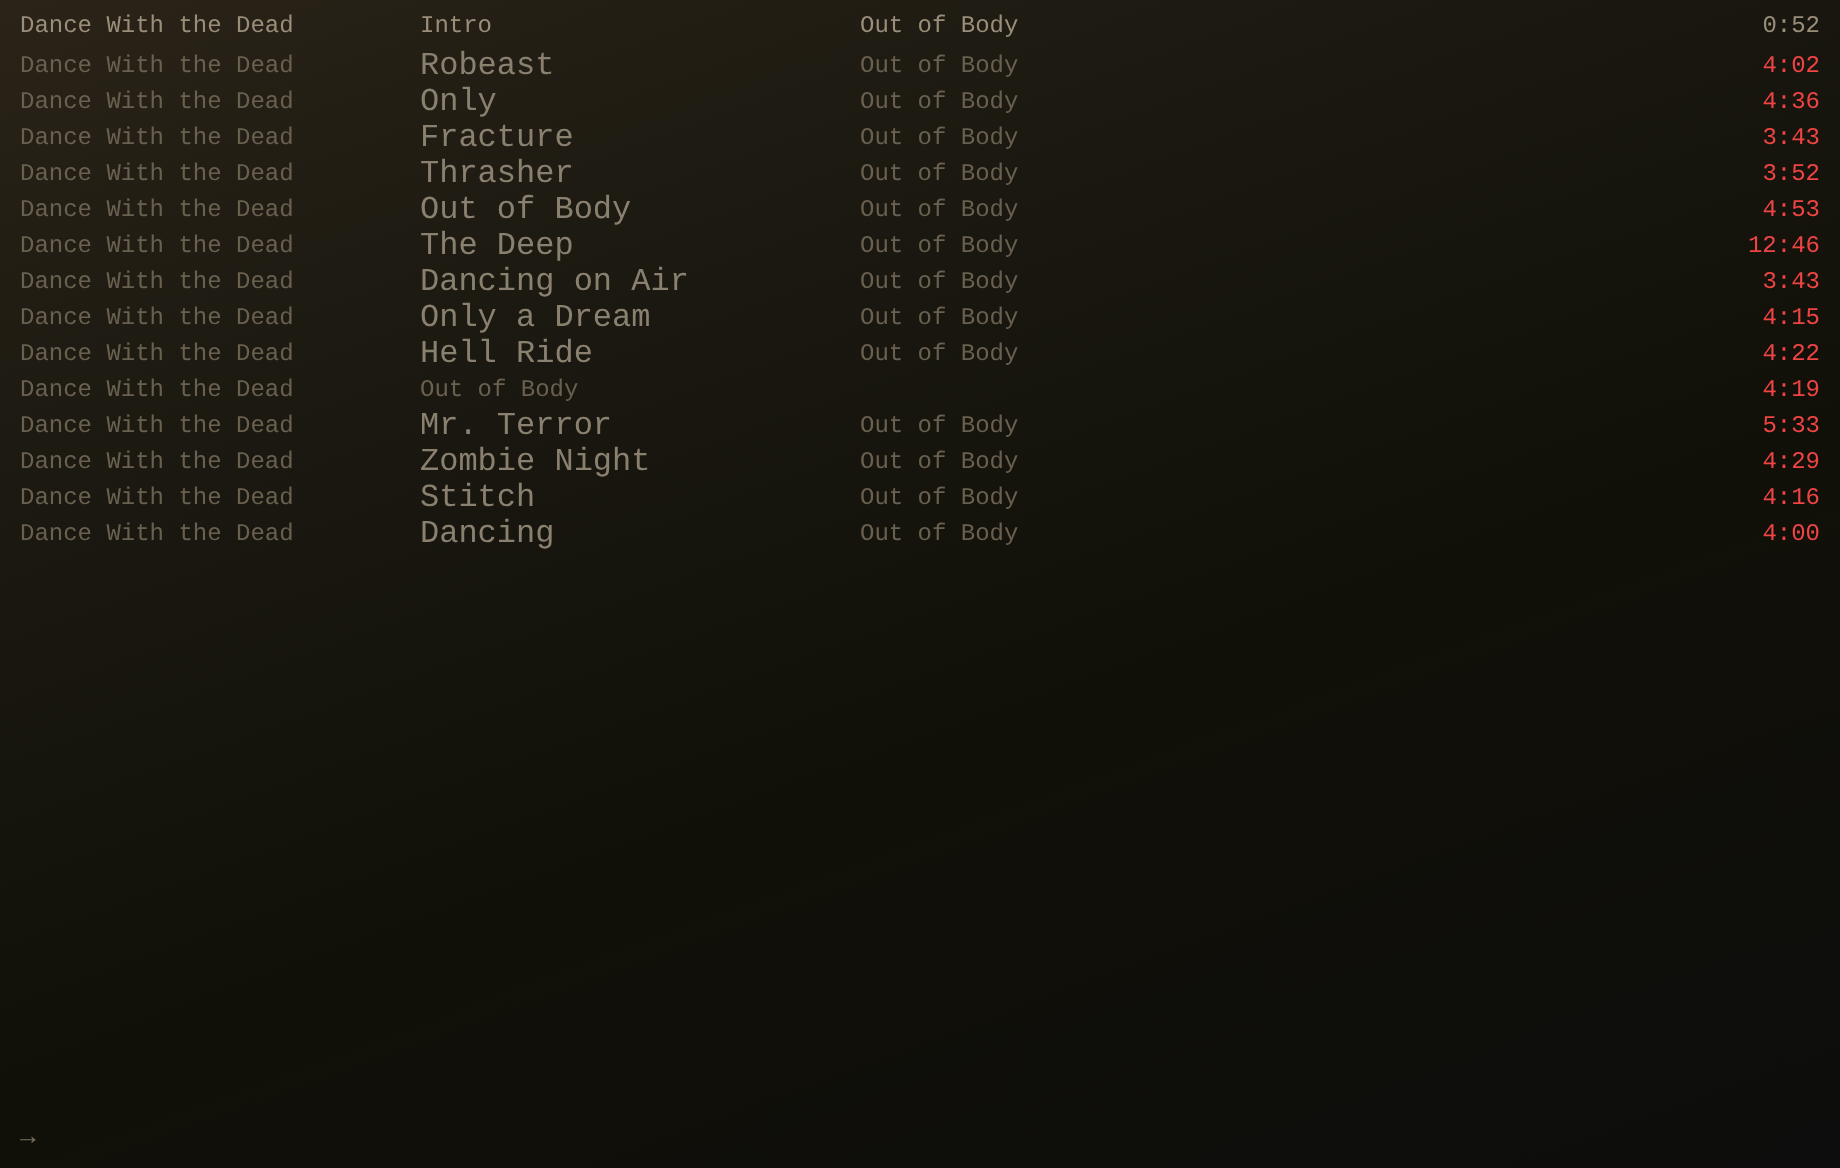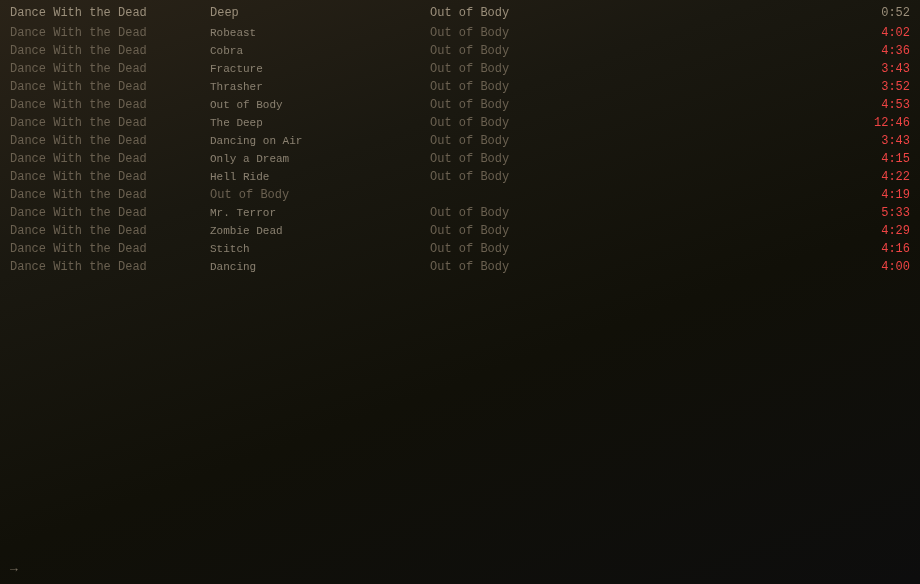--- a/index.html
+++ b/index.html
@@ -41,21 +41,21 @@
       width: 200px;
       flex-shrink: 0;
       color: #6a6050;
       font-size: 12px;
     }
 
     .col-title {
       width: 220px;
       flex-shrink: 0;
       color: #8a8070;
-      font-size: 11px;
+      font-size: 16px;
     }
 
     .col-album {
       flex: 1;
       color: #6a6050;
       font-size: 12px;
     }
 
     .col-duration {
       width: 60px;
@@ -80,35 +80,35 @@
       font-size: 13px;
     }
   </style>
 </head>
 <body>
 
 <div class="track-list">
 
   <div class="track-row header">
     <div class="col-artist">Dance With the Dead</div>
-    <div class="col-title">Deep</div>
+    <div class="col-title">Intro</div>
     <div class="col-album">Out of Body</div>
     <div class="col-duration">0:52</div>
   </div>
 
   <div id="tracks-container">
       <div class="track-row">
         <div class="col-artist">Dance With the Dead</div>
         <div class="col-title">Robeast</div>
         <div class="col-album">Out of Body</div>
         <div class="col-duration">4:02</div>
       </div>
       <div class="track-row">
         <div class="col-artist">Dance With the Dead</div>
-        <div class="col-title">Cobra</div>
+        <div class="col-title">Only</div>
         <div class="col-album">Out of Body</div>
         <div class="col-duration">4:36</div>
       </div>
       <div class="track-row">
         <div class="col-artist">Dance With the Dead</div>
         <div class="col-title">Fracture</div>
         <div class="col-album">Out of Body</div>
         <div class="col-duration">3:43</div>
       </div>
       <div class="track-row">
@@ -153,21 +153,21 @@
         <div class="col-duration">4:19</div>
       </div>
       <div class="track-row">
         <div class="col-artist">Dance With the Dead</div>
         <div class="col-title">Mr. Terror</div>
         <div class="col-album">Out of Body</div>
         <div class="col-duration">5:33</div>
       </div>
       <div class="track-row">
         <div class="col-artist">Dance With the Dead</div>
-        <div class="col-title">Zombie Dead</div>
+        <div class="col-title">Zombie Night</div>
         <div class="col-album">Out of Body</div>
         <div class="col-duration">4:29</div>
       </div>
       <div class="track-row">
         <div class="col-artist">Dance With the Dead</div>
         <div class="col-title">Stitch</div>
         <div class="col-album">Out of Body</div>
         <div class="col-duration">4:16</div>
       </div>
       <div class="track-row">

